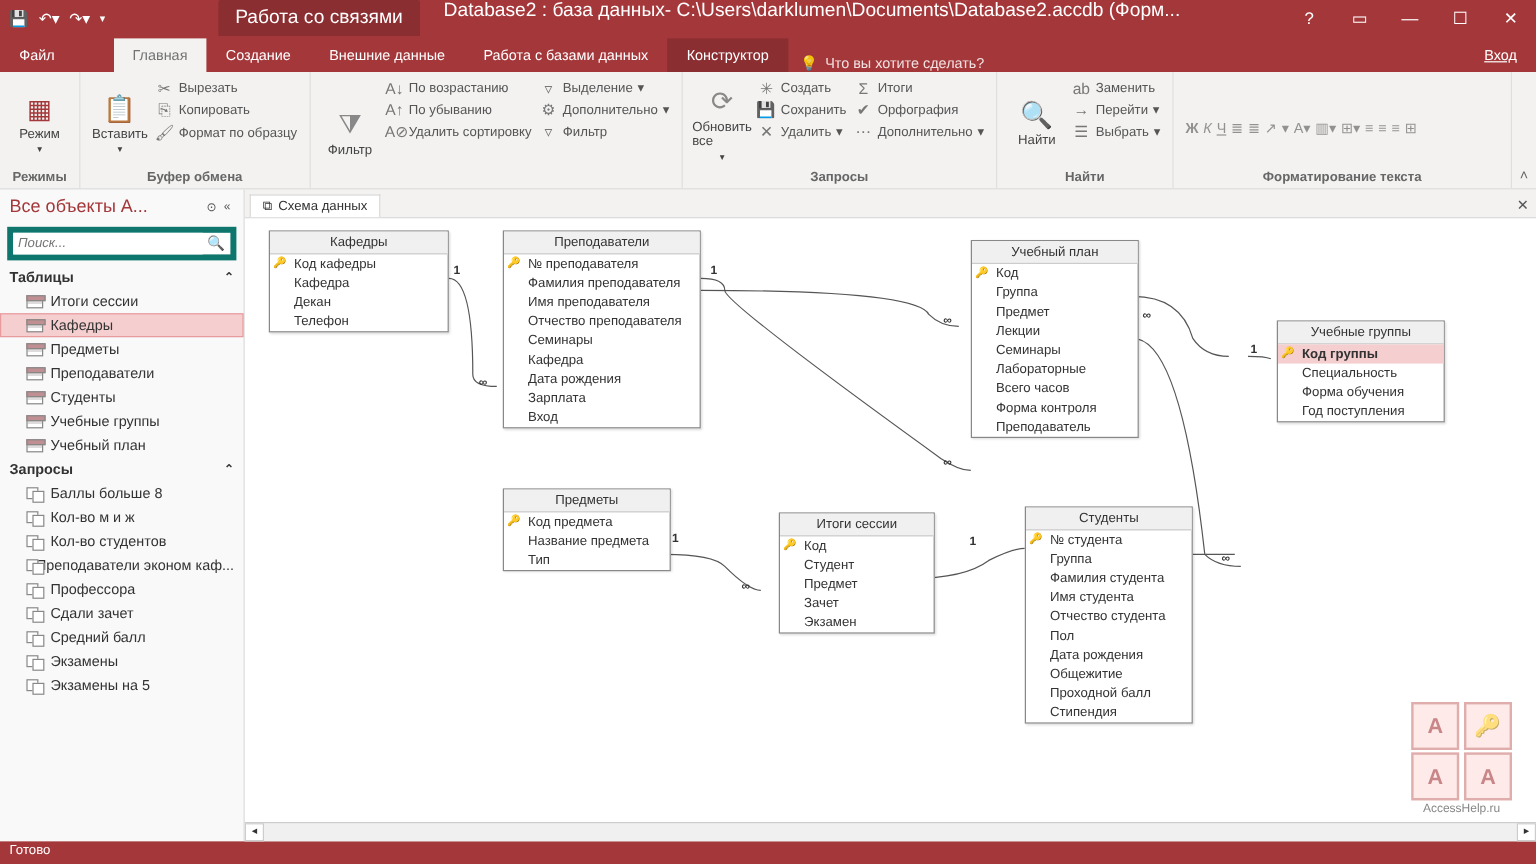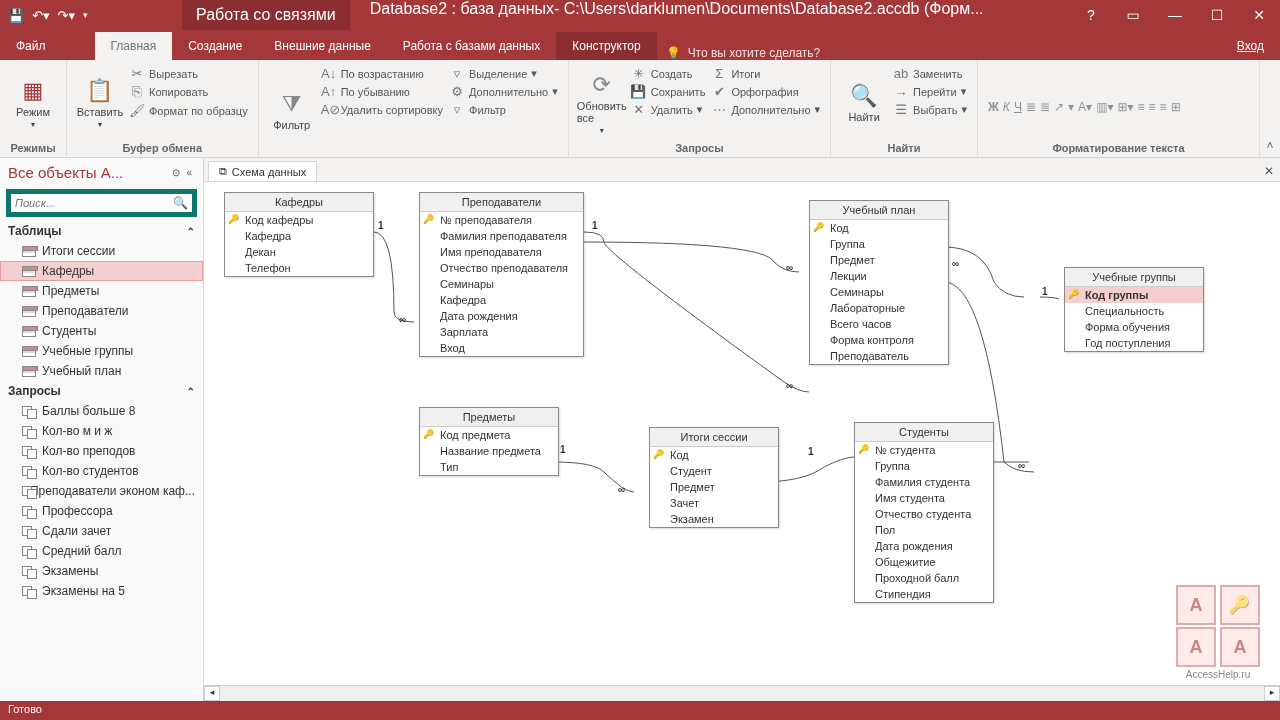--- a/index.html
+++ b/index.html
@@ -289,24 +289,20 @@
         <div class="item">
           <span class="qry-ic"></span>
           <span>Баллы больше 8</span>
         </div>
         <div class="item">
           <span class="qry-ic"></span>
           <span>Кол-во м и ж</span>
         </div>
         <div class="item">
           <span class="qry-ic"></span>
-          <span>Кол-во преподов</span>
-        </div>
-        <div class="item">
-          <span class="qry-ic"></span>
           <span>Кол-во студентов</span>
         </div>
         <div class="item">
           <span class="qry-ic"></span>
           <span>Преподаватели эконом каф...</span>
         </div>
         <div class="item">
           <span class="qry-ic"></span>
           <span>Профессора</span>
         </div>

